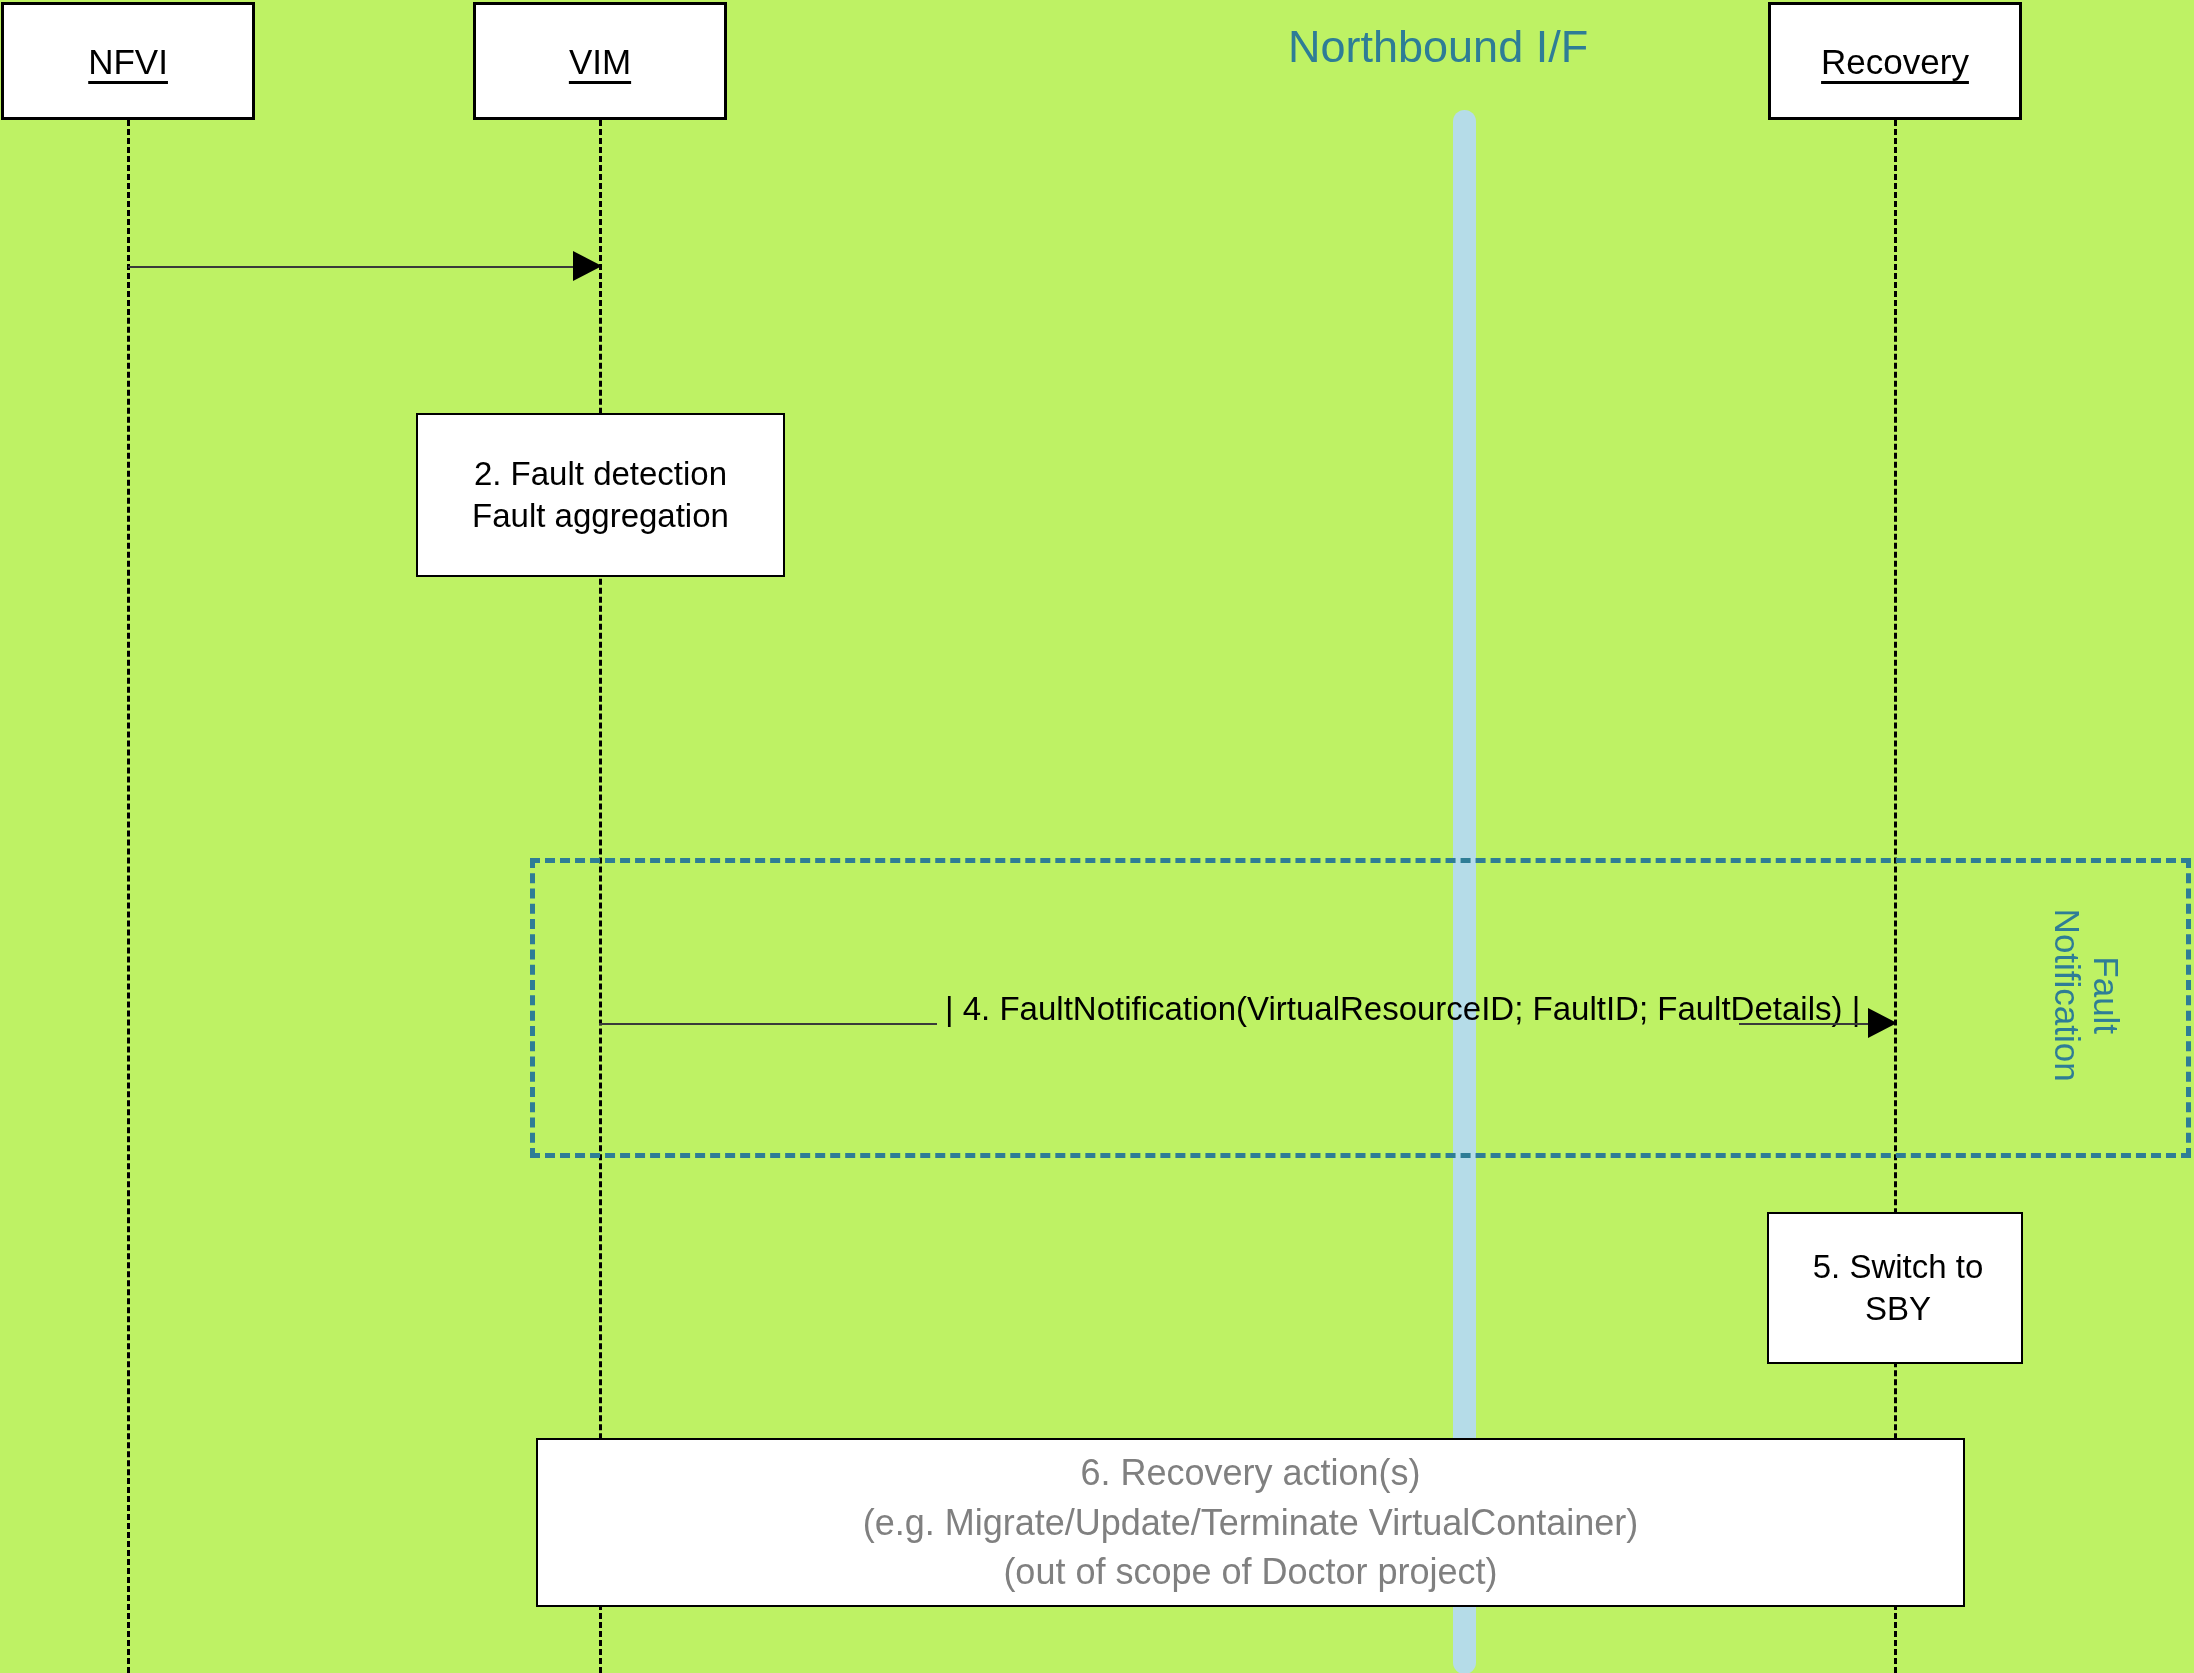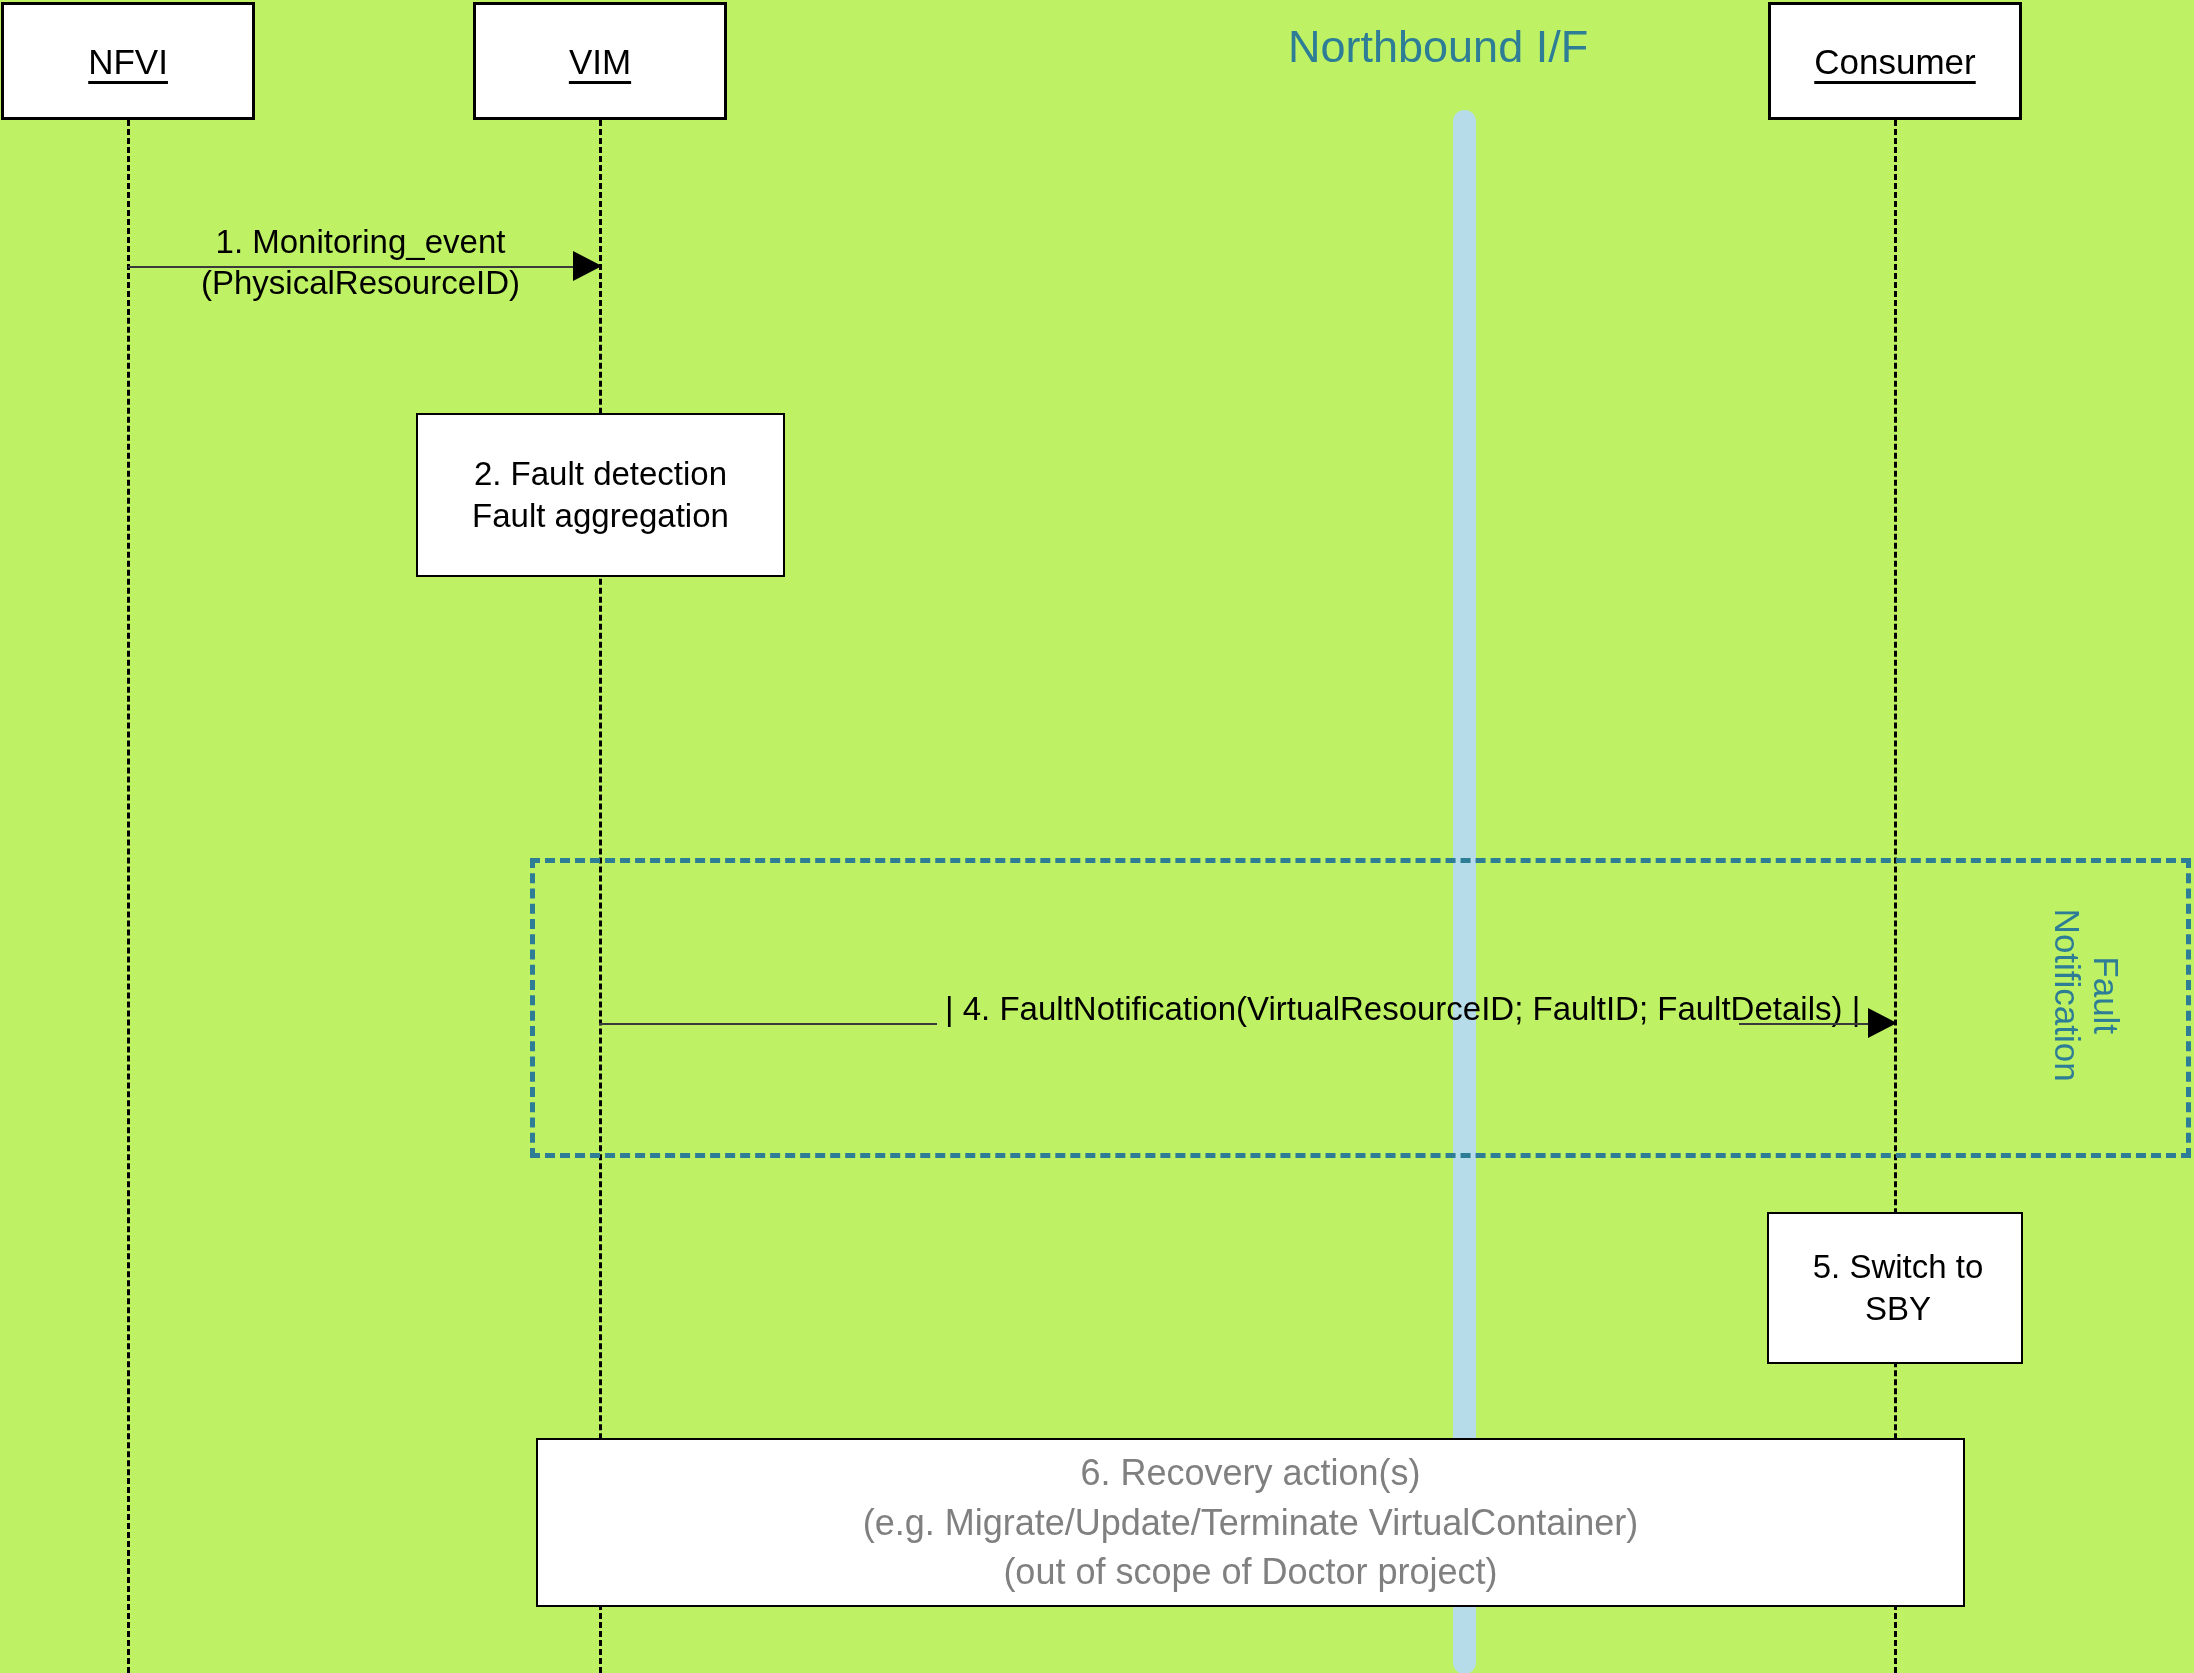--- a/index.html
+++ b/index.html
@@ -137,29 +137,27 @@
 
   <div class="actor-box" style="left:1.1px; top:2.3px; width:254px; height:118px;">
     <span class="actor-label">NFVI</span>
   </div>
 
   <div class="actor-box" style="left:473px; top:2.3px; width:254px; height:118px;">
     <span class="actor-label">VIM</span>
   </div>
 
   <div class="actor-box" style="left:1768px; top:2.3px; width:254px; height:118px;">
-    <span class="actor-label">Consumer</span>
+    <span class="actor-label">Recovery</span>
   </div>
 
   <div class="nb-title" style="left:1288px; top:23.6px;">Northbound I/F</div>
 
   <div class="msg-line" style="left:128px; top:266px; width:457px;"></div>
   <div class="arrow-head" style="left:573px; top:251px;"></div>
-  <div class="msg-label" style="left:169px; top:222px; width:383px;">1. Monitoring_event
-(PhysicalResourceID)</div>
 
   <div class="act-box" style="left:416px; top:413px; width:369px; height:164px;">
     <span class="act-text">2. Fault detection
 Fault aggregation</span>
   </div>
 
 
   <div class="fragment" style="left:530px; top:858px; width:1661px; height:300px;"></div>
   <div class="fragment-label" style="left:1969px; top:956px; width:236px;">Fault
 Notification</div>

